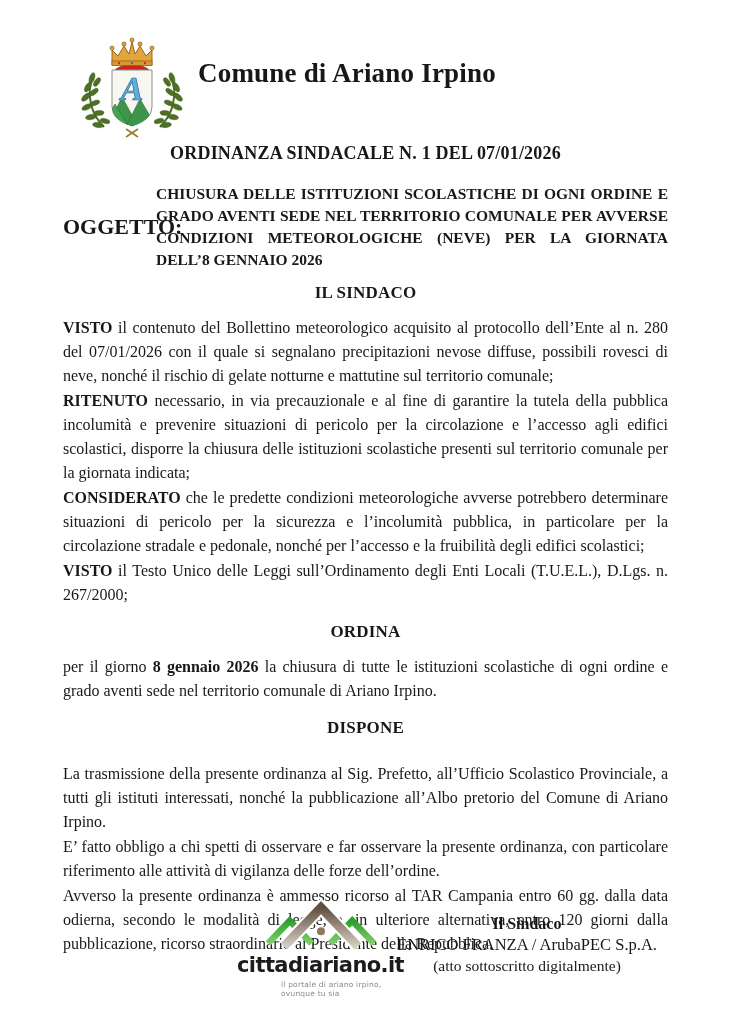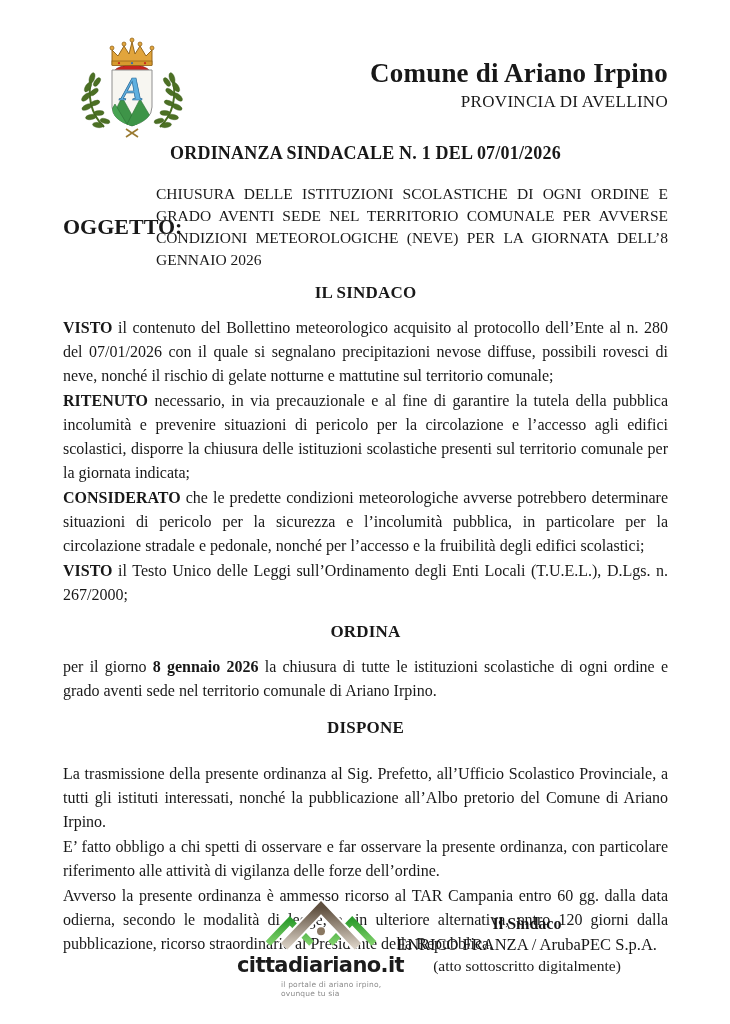--- a/index.html
+++ b/index.html
@@ -16,36 +16,36 @@
   }
   .content {
     position: absolute;
     left: 63px;
     top: 25px;
     width: 605px;
   }
   
   .header-row { position: relative; height: 118px; }
   .coa { position: absolute; left: 8px; top: 0; width: 122px; height: 118px; }
-  .header-text { margin-left: 135px; text-align: right; padding-top: 33px; }
+  .header-text { margin-left: 135px; text-align: left; padding-top: 33px; }
   .comune-title { font-size: 27px; font-weight: bold; letter-spacing: 0.2px; }
   .provincia { font-size: 17px; margin-top: 3px; letter-spacing: 0.3px; }
   
   .doc-title {
     text-align: center;
     font-size: 18px;
     font-weight: bold;
     letter-spacing: 0.2px;
   }
   
   .oggetto { margin-top: 19px; display: flex; align-items: center; }
   .oggetto-label { width: 93px; flex: 0 0 93px; font-weight: bold; font-size: 22px; }
   .oggetto-text {
     flex: 1;
-    font-weight: normal;
+    font-weight: bold;
     font-size: 15.5px;
     line-height: 22px;
     text-align: justify;
   }
   
   .sec-heading {
     text-align: center;
     font-weight: bold;
     font-size: 17px;
     letter-spacing: 0.2px;
@@ -157,21 +157,20 @@
         <g clip-path="url(#shieldClip)">
           <polygon points="36,101 50,72 66,101" fill="#3e9448" stroke="#2c7034" stroke-width="0.6"></polygon>
           <polygon points="54,101 68,74 84,101" fill="#3e9448" stroke="#2c7034" stroke-width="0.6"></polygon>
           <polygon points="30,101 43,79 56,101" fill="#47a352" stroke="#2c7034" stroke-width="0.6"></polygon>
         </g>
 
         <text x="60" y="75" text-anchor="middle" font-family="Liberation Serif, serif" font-style="italic" font-weight="bold" font-size="34" fill="#5fb0e0" stroke="#2a6a9a" stroke-width="0.7">A</text>
       </svg>
       <div class="header-text">
         <div class="comune-title">Comune di Ariano Irpino</div>
-        <div class="provincia">PROVINCIA DI AVELLINO</div>
       </div>
     </div>
 
     <div class="doc-title">ORDINANZA SINDACALE N. 1 DEL 07/01/2026</div>
 
     <div class="oggetto">
       <div class="oggetto-label">OGGETTO:</div>
       <div class="oggetto-text">CHIUSURA DELLE ISTITUZIONI SCOLASTICHE DI OGNI ORDINE E GRADO AVENTI SEDE  NEL TERRITORIO COMUNALE PER AVVERSE CONDIZIONI METEOROLOGICHE (NEVE) PER LA GIORNATA DELL’8 GENNAIO 2026</div>
     </div>
 

